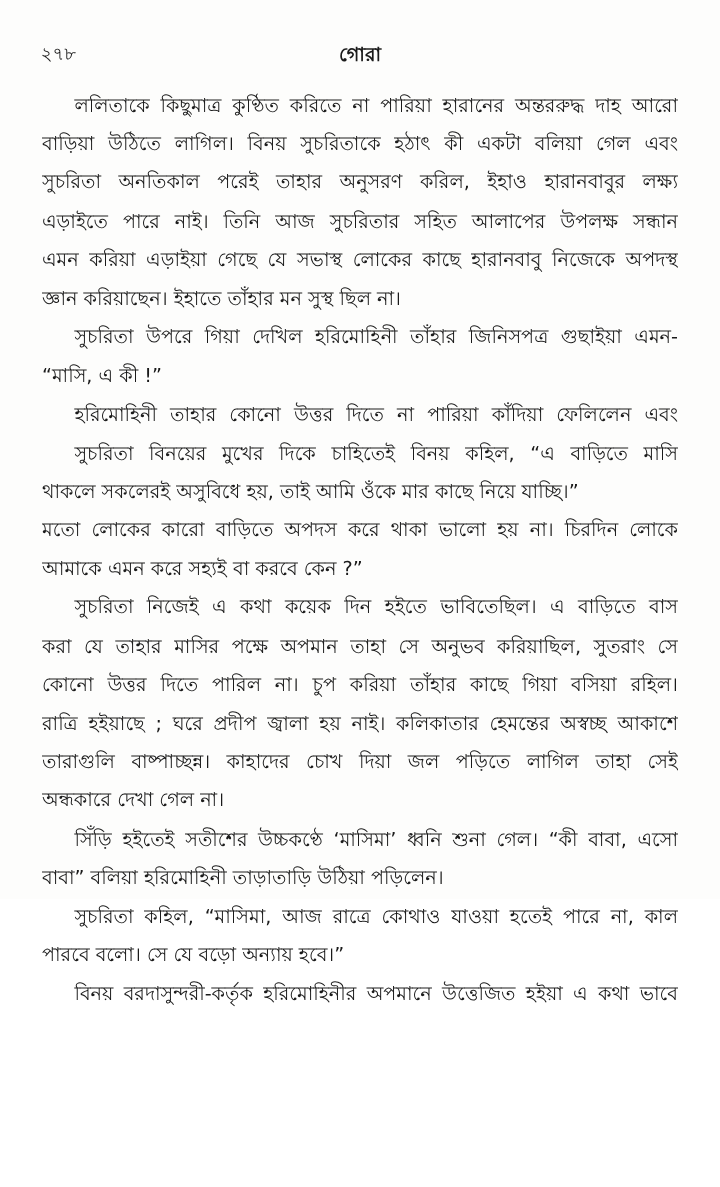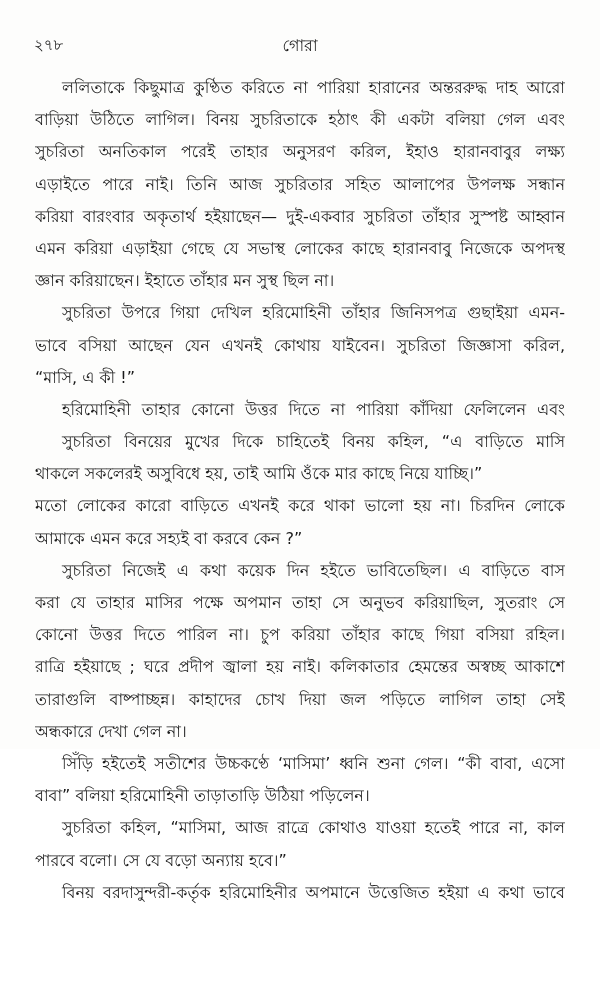--- a/index.html
+++ b/index.html
@@ -3,21 +3,21 @@
 <meta charset="utf-8">
 <style>
   html, body { margin: 0; padding: 0; background: #ffffff; }
   body {
     width: 600px; height: 989px; overflow: hidden; position: relative;
     font-family: "DejaVu Sans", sans-serif; color: #1a1a1a;
   }
   .page { position: absolute; left: 0; top: 0; width: 600px; height: 749px; background: #fdfdfc; }
   .running-head { position: absolute; top: 33px; left: 34px; right: 34px; height: 24px; }
   .page-number { position: absolute; left: 0; top: 0; font-size: 15px; }
-  .book-title { position: absolute; left: 0; right: 0; text-align: center; font-size: 16px; top: 0; }
+  .book-title { position: absolute; left: 0; right: 0; text-align: center; font-size: 16px; top: 0; font-weight: bold; }
   .body-text { position: absolute; left: 35px; top: 72px; width: 530px; }
   .line {
     height: 32.2px; line-height: 32.2px; font-size: 16px; white-space: nowrap;
     text-align: justify; text-align-last: justify; overflow: hidden;
   }
   .line.indent { padding-left: 27px; }
   .line.last { text-align-last: left; }
 </style>
 </head>
 <body>
@@ -25,30 +25,28 @@
 <div class="page">
   <div class="running-head">
     <span class="page-number">২৭৮</span>
     <div class="book-title">গোরা</div>
   </div>
   <div class="body-text" id="body-text">
       <div class="line indent">ললিতাকে কিছুমাত্র কুণ্ঠিত করিতে না পারিয়া হারানের অন্তররুদ্ধ দাহ আরো</div>
       <div class="line">বাড়িয়া উঠিতে লাগিল।  বিনয় সুচরিতাকে হঠাৎ কী একটা বলিয়া গেল এবং</div>
       <div class="line">সুচরিতা অনতিকাল পরেই তাহার অনুসরণ করিল, ইহাও হারানবাবুর লক্ষ্য</div>
       <div class="line">এড়াইতে পারে নাই।  তিনি আজ সুচরিতার সহিত আলাপের উপলক্ষ সন্ধান</div>
-      <div class="line">করিয়া বারংবার অকৃতার্থ হইয়াছেন— দুই-একবার সুচরিতা তাঁহার সুস্পষ্ট আহ্বান</div>
       <div class="line">এমন করিয়া এড়াইয়া গেছে যে সভাস্থ লোকের কাছে হারানবাবু নিজেকে অপদস্থ</div>
       <div class="line last">জ্ঞান করিয়াছেন।  ইহাতে তাঁহার মন সুস্থ ছিল না।</div>
       <div class="line indent">সুচরিতা উপরে গিয়া দেখিল হরিমোহিনী তাঁহার জিনিসপত্র গুছাইয়া এমন-</div>
-      <div class="line">ভাবে বসিয়া আছেন যেন এখনই কোথায় যাইবেন।  সুচরিতা জিজ্ঞাসা করিল,</div>
       <div class="line last">“মাসি, এ কী !”</div>
       <div class="line indent">হরিমোহিনী তাহার কোনো উত্তর দিতে না পারিয়া কাঁদিয়া ফেলিলেন এবং</div>
       <div class="line indent">সুচরিতা বিনয়ের মুখের দিকে চাহিতেই বিনয় কহিল, “এ বাড়িতে মাসি</div>
       <div class="line last">থাকলে সকলেরই অসুবিধে হয়, তাই আমি ওঁকে মার কাছে নিয়ে যাচ্ছি।”</div>
-      <div class="line">মতো লোকের কারো বাড়িতে এখনই করে থাকা ভালো হয় না।  চিরদিন লোকে</div>
+      <div class="line">মতো লোকের কারো বাড়িতে অপদস করে থাকা ভালো হয় না।  চিরদিন লোকে</div>
       <div class="line last">আমাকে এমন করে সহ্যই বা করবে কেন ?”</div>
       <div class="line indent">সুচরিতা নিজেই এ কথা কয়েক দিন হইতে ভাবিতেছিল।  এ বাড়িতে বাস</div>
       <div class="line">করা যে তাহার মাসির পক্ষে অপমান তাহা সে অনুভব করিয়াছিল, সুতরাং সে</div>
       <div class="line">কোনো উত্তর দিতে পারিল না।  চুপ করিয়া তাঁহার কাছে গিয়া বসিয়া রহিল।</div>
       <div class="line">রাত্রি হইয়াছে ; ঘরে প্রদীপ জ্বালা হয় নাই। কলিকাতার হেমন্তের অস্বচ্ছ আকাশে</div>
       <div class="line">তারাগুলি বাষ্পাচ্ছন্ন।  কাহাদের চোখ দিয়া জল পড়িতে লাগিল তাহা সেই</div>
       <div class="line last">অন্ধকারে দেখা গেল না।</div>
       <div class="line indent">সিঁড়ি হইতেই সতীশের উচ্চকণ্ঠে ‘মাসিমা’ ধ্বনি শুনা গেল।  “কী বাবা, এসো</div>
       <div class="line last">বাবা” বলিয়া হরিমোহিনী তাড়াতাড়ি উঠিয়া পড়িলেন।</div>
       <div class="line indent">সুচরিতা কহিল, “মাসিমা, আজ রাত্রে কোথাও যাওয়া হতেই পারে না, কাল</div>

